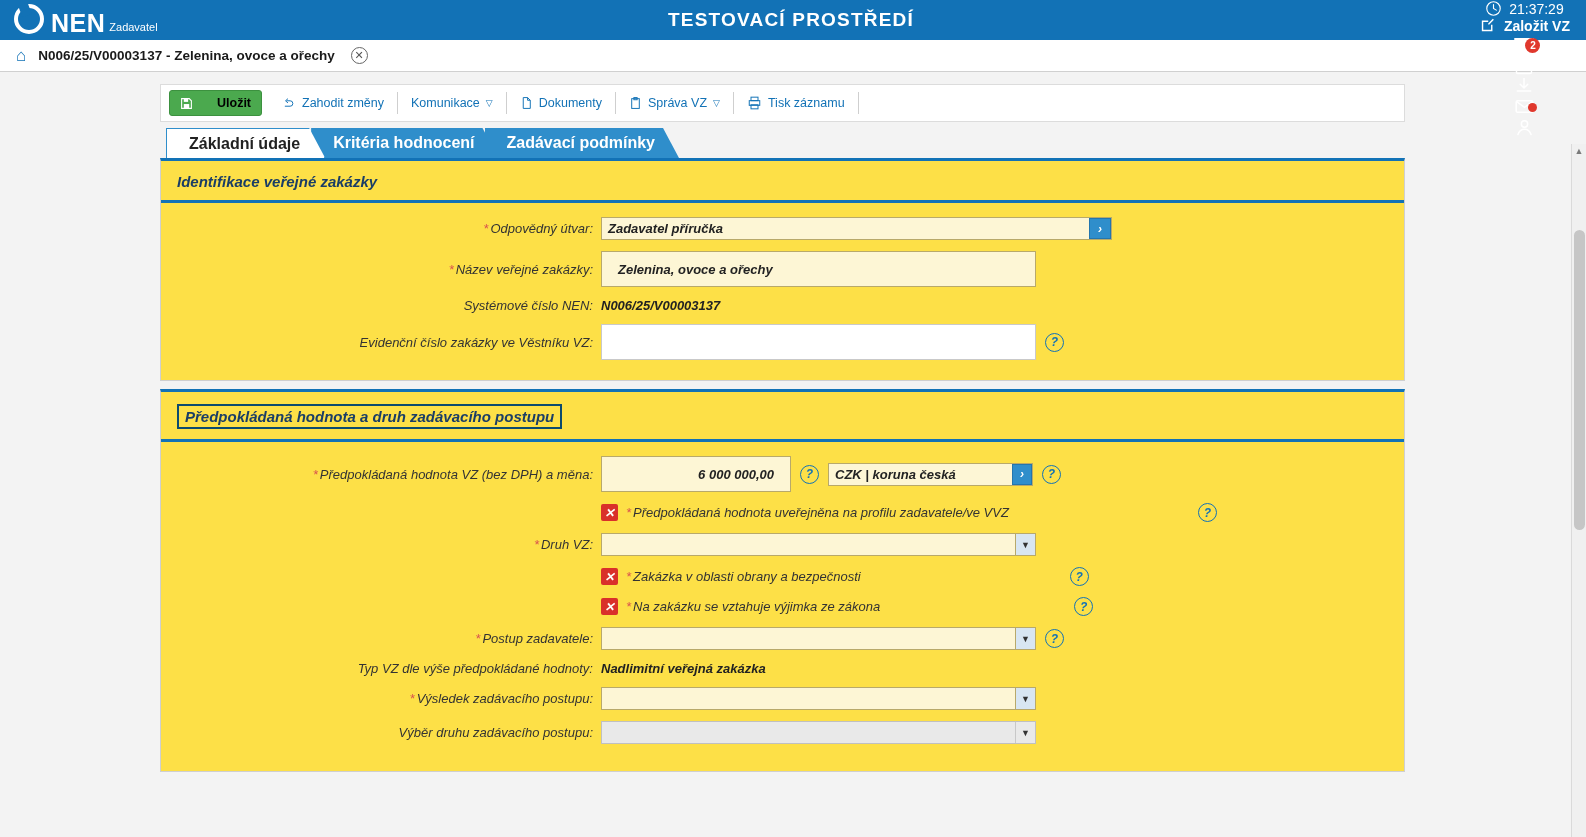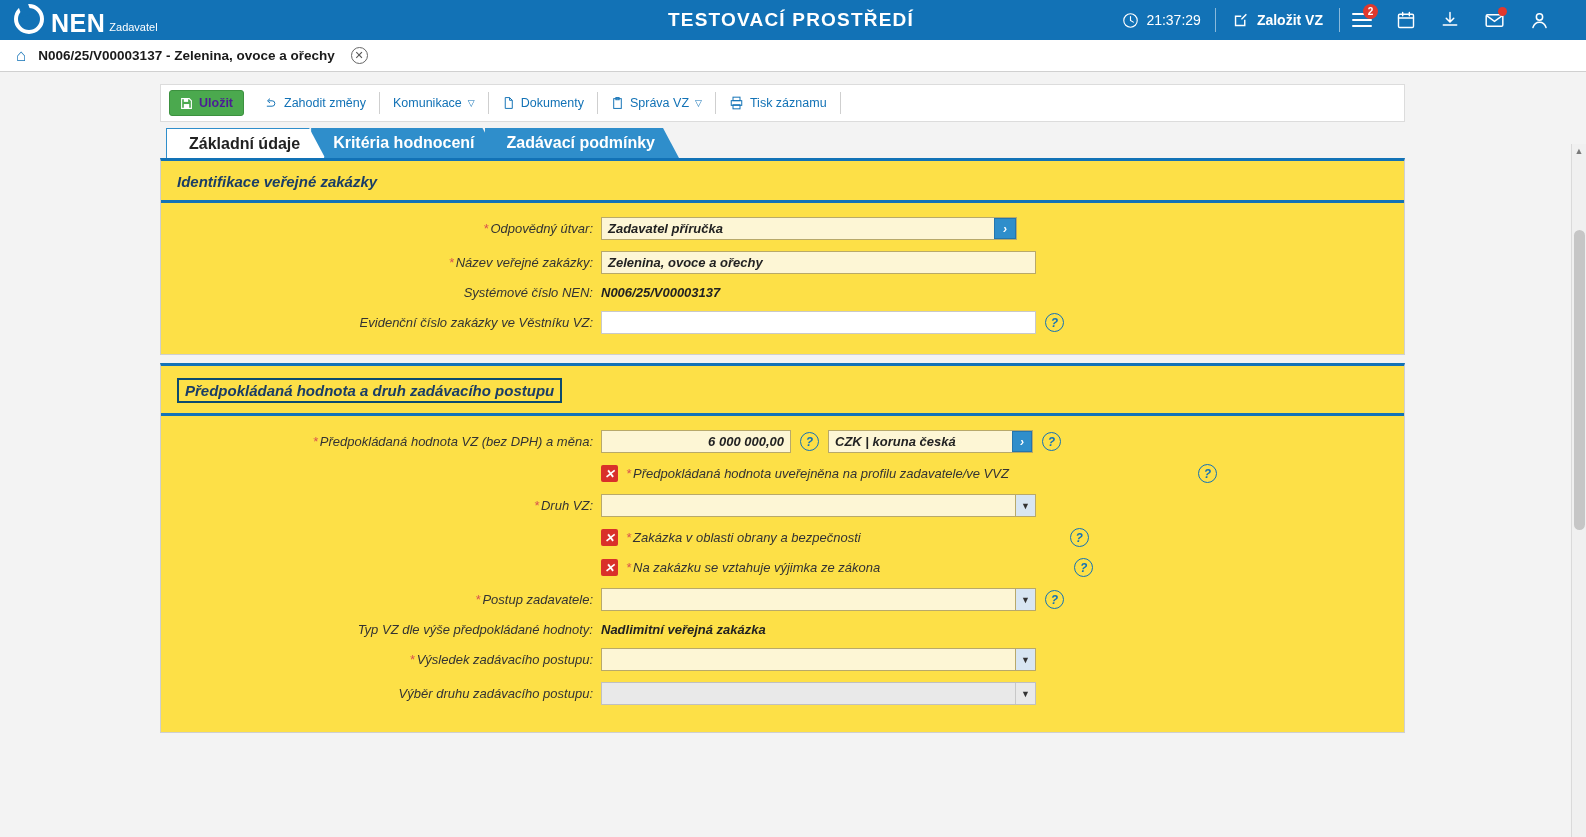--- a/index.html
+++ b/index.html
@@ -30,21 +30,21 @@
     width: 10px; height: 12px; background: #1272b6; transform: rotate(-20deg);
   }
   .logo-text { font-size: 25px; font-weight: bold; letter-spacing: .5px; line-height: 26px; }
   .logo-sub { font-size: 11px; margin-left: 4px; line-height: 16px; align-self: flex-end; padding-bottom: 1px; }
   .env-title {
     position: absolute; left: 0; right: 4px; text-align: center;
     font-size: 19px; font-weight: bold; letter-spacing: 1.2px;
   }
   .top-right {
     margin-left: auto; display: flex; align-items: center; height: 40px;
-    padding-right: 24px; position: relative; z-index: 2;
+    padding-right: 0; position: relative; z-index: 2; flex-direction: column;
   }
   .clock { display: flex; align-items: center; font-size: 14px; gap: 7px; padding: 0 14px; }
   .divider-v { width: 1px; height: 24px; background: rgba(255,255,255,.5); }
   .found-vz { display: flex; align-items: center; gap: 8px; font-size: 14px; font-weight: bold; padding: 0 16px; }
   .icon-btn { padding: 0 12px; display: flex; align-items: center; position: relative; height: 40px; }
   .badge {
     position: absolute; top: 4px; right: 6px;
     background: #e0382d; color: #fff; border-radius: 50%;
     width: 15px; height: 15px; font-size: 10px; line-height: 15px;
     text-align: center; font-weight: bold;
@@ -71,22 +71,22 @@
   
   .page { position: relative; height: 765px; background: #f3f3f3; }
   .content {
     position: absolute; left: 160px; top: 12px; width: 1245px;
   }
   .toolbar {
     background: #fff; border: 1px solid #dcdcdc; height: 38px;
     display: flex; align-items: center; padding: 0 6px; gap: 2px;
   }
   .tb-save {
-    background: #4ba94e; color: #4c1d95; border: 1px solid #3c913f; border-radius: 3px;
-    height: 26px; display: flex; align-items: center; gap: 6px;
+    background: #4ba94e; color: #000000; border: 1px solid #3c913f; border-radius: 3px;
+    height: 26px; display: flex; align-items: center; gap: 24px;
     padding: 0 10px; font-size: 12.5px; font-weight: bold; cursor: pointer;
     margin-right: 8px; margin-left: 2px;
   }
   .tb-item {
     display: flex; align-items: center; gap: 6px; color: #1272b6;
     font-size: 12.5px; padding: 0 9px; height: 26px; cursor: pointer;
   }
   .tb-sep { width: 1px; height: 22px; background: #cfcfcf; margin: 0 2px; }
   .tb-ico { font-size: 13px; color: #1272b6; }
 
@@ -113,30 +113,30 @@
   .form { padding: 14px 0 16px 0; }
   .row { display: flex; align-items: center; margin-bottom: 11px; }
   .lbl {
     width: 440px; text-align: right; padding-right: 8px;
     font-size: 13px; color: #333; white-space: nowrap;
   }
   .req { color: #d9534f; margin-right: 2px; }
   .fld { display: flex; align-items: center; gap: 9px; }
 
   .inp {
-    height: 23px; border: 1px solid #b8a96a; background: #fdf6d5;
-    font-size: 13px; font-weight: bold; color: #222; padding: 0 6px;
+    height: 36px; border: 1px solid #b8a96a; background: #fdf6d5;
+    font-size: 13px; font-weight: bold; color: #222; padding: 0 16px;
     display: flex; align-items: center; text-align: center;
   }
   .inp.w435 { width: 435px; }
   .inp.readonly { background: #fff; border: 1px solid #c9c9c9; font-weight: normal; }
   .inp.num { justify-content: flex-end; width: 190px; }
 
   .picker {
-    width: 416px; height: 23px; border: 1px solid #b8a96a; background: #fdf6d5;
+    width: 511px; height: 23px; border: 1px solid #b8a96a; background: #fdf6d5;
     display: flex; align-items: center; font-size: 13px; font-weight: bold;
     color: #222; padding-left: 6px; position: relative;
   }
   .picker .btn-r {
     position: absolute; right: 0; top: 0; width: 22px; height: 21px;
     background: #2f8ecb; color: #fff; display: flex; align-items: center;
     justify-content: center; font-size: 12px; border: 1px solid #2376ae;
   }
   .picker.curr { width: 205px; }
   .picker.curr .btn-r { width: 20px; }

